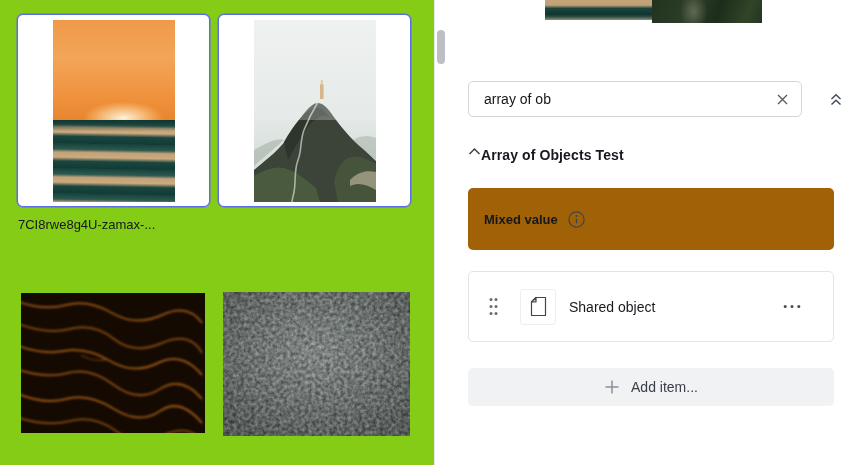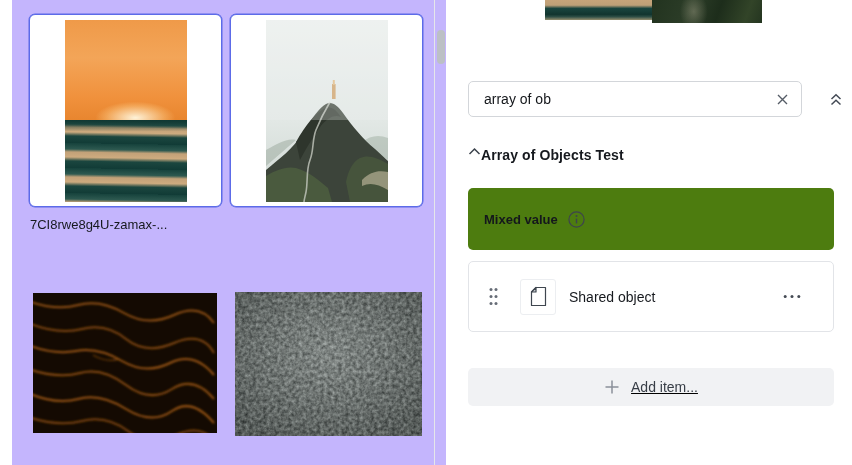--- a/index.html
+++ b/index.html
@@ -2,21 +2,21 @@
 <html><head>
 <meta charset="utf-8">
 <style>
   * { margin:0; padding:0; box-sizing:border-box; }
   html,body { width:852px; height:465px; }
   body {
     position:relative; overflow:hidden; background:#fff;
     font-family:"Liberation Sans", sans-serif; color:#15181d;
   }
   
-  .left-panel { position:absolute; left:0; top:0; width:434px; height:465px; background:#c4b5fd;margin-left:12px; }
+  .left-panel { position:absolute; left:0; top:0; width:434px; height:465px; background:#84cc16; }
   .sliver {
     position:absolute; left:0; top:48px; width:6px; height:127px;
     background:linear-gradient(180deg,#6e543e,#43332 7 30%,#63503c 45%,#392b20 60%,#5a462f 78%,#2f241b);
   }
   .media-card {
     position:absolute; width:193px; height:193px; background:#fff;
     border:1px solid #5c6be8; border-radius:6px;
     box-shadow:0 0 0 .5px #5c6be8;
     display:flex; align-items:center; justify-content:center;
   }
@@ -85,48 +85,47 @@
     display:flex; align-items:center; justify-content:center; cursor:pointer;
     background:none; border:none;
   }
   .section-header {
     position:absolute; left:16px; top:147px; height:20px;
     display:flex; align-items:flex-start; gap:0;
   }
   .section-title { font-size:14px; font-weight:600; color:#16191e; letter-spacing:.1px; }
   .mixed-box {
     position:absolute; left:16px; top:188px; width:366px; height:62px;
-    background:#4d7c0f; border-radius:5px;
+    background:#a16207; border-radius:5px;
     display:flex; align-items:center; padding:0 14px 0 16px;
   }
   .mixed-label { font-size:13px; font-weight:700; color:#14171c; margin-right:9px; }
   .spacer { flex:1; }
   .reset-btn {
     height:35px; padding:0 13px; background:#f7f8f9; border:1px solid #d9dce0;
     border-radius:4px; font-family:"Liberation Sans", sans-serif;
     font-size:14px; color:#181b20; cursor:pointer;
   }
   .item-card {
-    position:absolute; left:16px; top:261px; width:366px; height:71px;
+    position:absolute; left:16px; top:271px; width:366px; height:71px;
     background:#fff; border:1px solid #e2e4e8; border-radius:5px;
     display:flex; align-items:center; padding:0 28px 0 20px;
   }
   .drag-handle { display:flex; cursor:grab; margin-right:22px; }
   .doc-icon-box {
     width:36px; height:36px; border:1px solid #eceef1; border-radius:3px;
     display:flex; align-items:center; justify-content:center; margin-right:13px;
   }
   .item-label { font-size:14px; color:#16191e; }
   .menu-btn { background:none; border:none; cursor:pointer; display:flex; padding:4px; }
   .add-item-btn {
     position:absolute; left:16px; top:368px; width:366px; height:38px;
     background:#f1f2f4; border:none; border-radius:5px; cursor:pointer;
     display:flex; align-items:center; justify-content:center; gap:11px;
     font-family:"Liberation Sans", sans-serif;
-    text-decoration:underline;
   }
   .add-item-label { font-size:14px; font-weight:500; color:#383e47; }
 </style>
 </head>
 <body>
 
 <div class="left-panel">
 
   <div class="sliver"></div>
 

